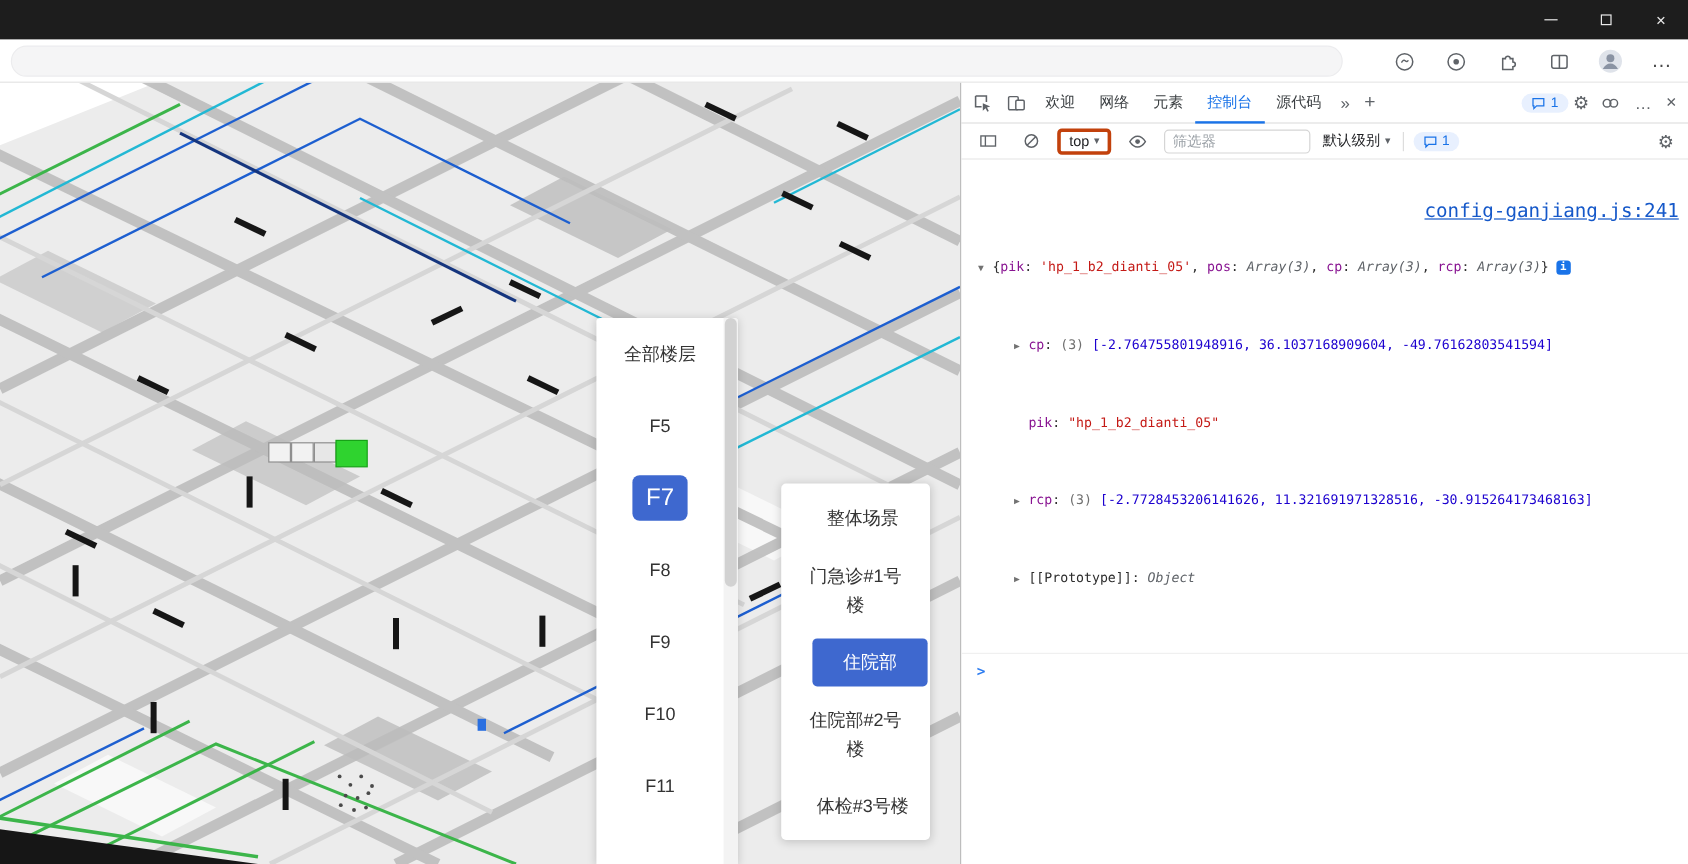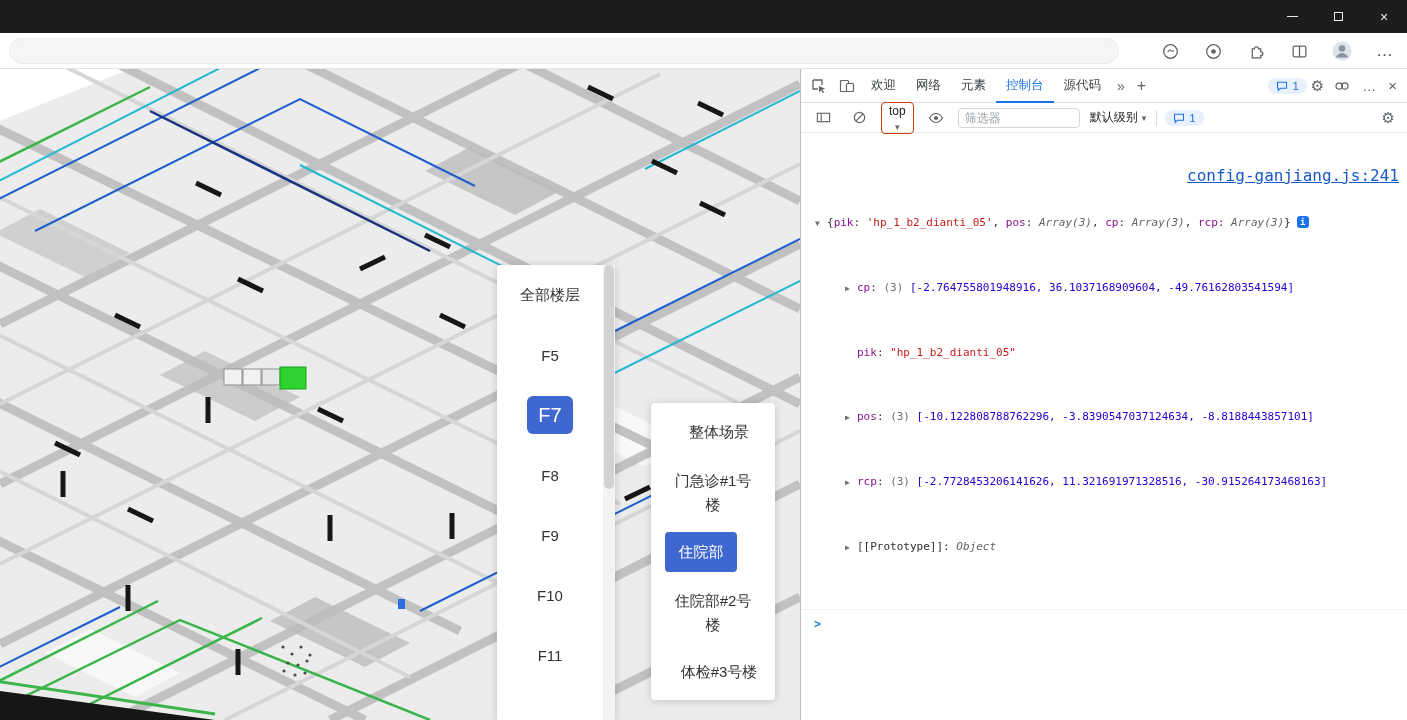--- a/index.html
+++ b/index.html
@@ -39,21 +39,21 @@
   .floor-item.selected span { background:#3e68cf; color:#fff; width:46px; height:38px;
     display:flex; align-items:center; justify-content:center; border-radius:6px; font-size:20px; }
   .floor-scrollbar { position:absolute; right:0; top:0; width:12px; height:455px; background:#f3f3f3; }
   .floor-scrollbar .thumb { position:absolute; left:1px; top:0; width:10px; height:224px; background:#d2d2d2; border-radius:5px; }
 
   
   .building-panel { position:absolute; left:651px; top:403px; width:124px; height:297px; background:#ffffff;
     border-radius:4px; box-shadow:0 1px 8px rgba(0,0,0,.18); }
   .b-item { position:absolute; left:0; width:136px; text-align:center; font-size:15px; color:#333; cursor:pointer; }
   .b-item.wrap { left:18px; width:88px; line-height:24px; word-break:break-all; }
-  .b-item.selected { left:14px; width:72px; height:40px; background:#3e68cf; color:#fff; border-radius:4px;
+  .b-item.selected { left:26px; width:96px; height:40px; background:#3e68cf; color:#fff; border-radius:4px;
     display:flex; align-items:center; justify-content:center; }
   .bi-0 { top:20px; }
   .bi-1 { top:66px; }
   .bi-2 { top:129px; }
   .bi-3 { top:186px; }
   .bi-4 { top:260px; white-space:nowrap; }
 
   
   .devtools { position:absolute; left:800px; top:69px; width:607px; height:651px; background:#ffffff;
     border-left:1px solid #bdbdbd; font-size:12px; color:#3c4043; }
@@ -65,22 +65,22 @@
   .dt-tab.active { color:#1a73e8; border-bottom:2px solid #1a73e8; padding-top:2px; }
   .dt-more { font-size:14px; color:#5f6368; padding:0 6px; cursor:pointer; }
   .dt-plus { font-size:16px; color:#5f6368; padding:0 6px; cursor:pointer; }
   .dt-spacer { flex:1; }
   .issues-pill { display:flex; align-items:center; gap:4px; background:#e8f0fe; color:#1a73e8;
     border-radius:11px; padding:2px 8px; font-size:11.5px; cursor:pointer; flex:0 0 auto; }
   .gear { font-size:15px; color:#5f6368; cursor:pointer; padding:0 4px; }
   .dt-x { font-size:15px; color:#5f6368; cursor:pointer; padding:0 6px; }
 
   .dt-toolbar { height:30px; display:flex; align-items:center; border-bottom:1px solid #e8e8e8; padding:0 8px; gap:8px; }
-  .ctx-box { display:flex; align-items:center; gap:4px; border:1px solid #c2410c; border-radius:4px;
-    padding:1px 7px; font-size:12px; color:#202124; cursor:pointer;flex-direction:column; }
+  .ctx-box { display:flex; align-items:center; gap:4px; border:3px solid #c2410c; border-radius:4px;
+    padding:1px 7px; font-size:12px; color:#202124; cursor:pointer; }
   .caret { font-size:9px; color:#5f6368; }
   .filter-input { width:122px; height:20px; border:1px solid #d5d5d5; border-radius:4px; padding:0 6px;
     font-size:12px; color:#202124; outline:none; font-family:inherit; }
   .filter-input::placeholder { color:#9aa0a6; }
   .level-dd { display:flex; align-items:center; gap:4px; font-size:12px; color:#202124; cursor:pointer; padding:0 2px; }
   .vdiv { width:1px; height:16px; background:#ddd; }
 
   
   .dt-console { font-family:"DejaVu Sans Mono",monospace; font-size:11px; color:#303030; }
   .console-msg { border-bottom:1px solid #f0f0f0; padding:4px 8px 5px 14px; line-height:16px; white-space:pre; }
@@ -387,22 +387,20 @@
 
     <div class="dt-console">
       <div class="console-msg">
         <a class="msg-link">config-ganjiang.js:241</a>
         <div class="obj-preview"><span class="tri">▼</span><span class="plain">{</span><span class="k">pik</span><span class="plain">: </span><span class="s">'hp_1_b2_dianti_05'</span><span class="plain">, </span><span class="k">pos</span><span class="plain">: </span><span class="arr">Array(3)</span><span class="plain">, </span><span class="k">cp</span><span class="plain">: </span><span class="arr">Array(3)</span><span class="plain">, </span><span class="k">rcp</span><span class="plain">: </span><span class="arr">Array(3)</span><span class="plain">}</span><span class="info-icon">i</span>
         </div>
         <div class="obj-prop"><span class="tri">▶</span><span class="k">cp</span><span class="plain">: </span><span class="cnt">(3)</span><span class="num"> [-2.764755801948916, 36.1037168909604, -49.76162803541594]</span>
         </div>
         <div class="obj-prop"><span class="tri"></span><span class="k">pik</span><span class="plain">: </span><span class="s">"hp_1_b2_dianti_05"</span>
         </div>
-        <div class="obj-prop"><span class="tri">▶</span><span class="k">pos</span><span class="plain">: </span><span class="cnt">(3)</span><span class="num"> [-10.122808788762296, -3.8390547037124634, -8.8188443857101]</span>
-        </div>
         <div class="obj-prop"><span class="tri">▶</span><span class="k">rcp</span><span class="plain">: </span><span class="cnt">(3)</span><span class="num"> [-2.7728453206141626, 11.321691971328516, -30.915264173468163]</span>
         </div>
         <div class="obj-prop"><span class="tri">▶</span><span class="kproto">[[Prototype]]</span><span class="plain">: </span><span class="obj">Object</span>
         </div>
       </div>
       <div class="console-prompt">
         <span class="chev">&gt;</span>
       </div>
     </div>
   </div>

